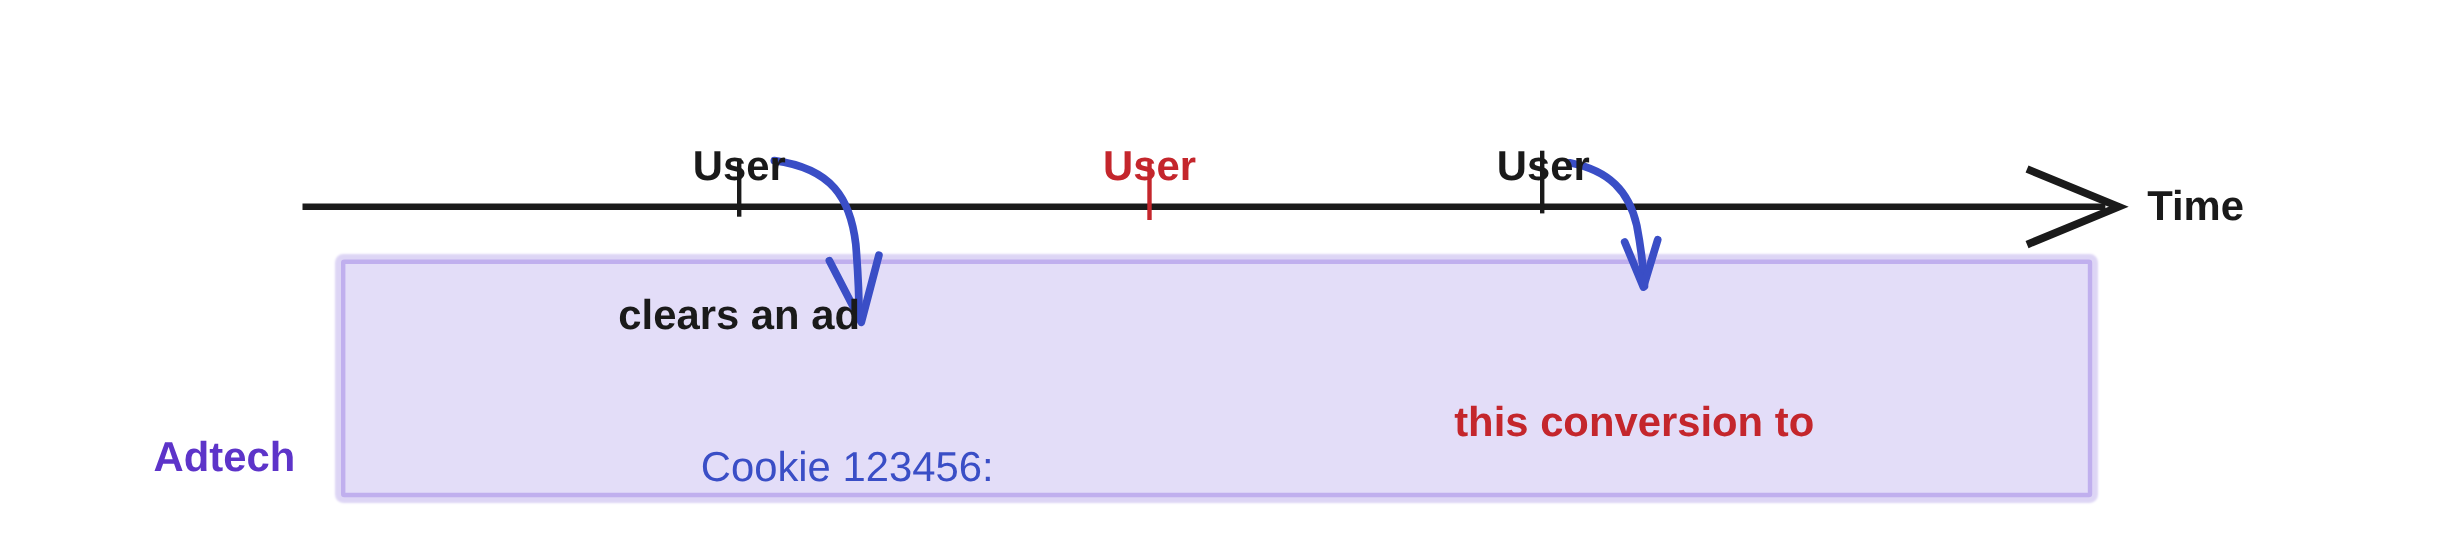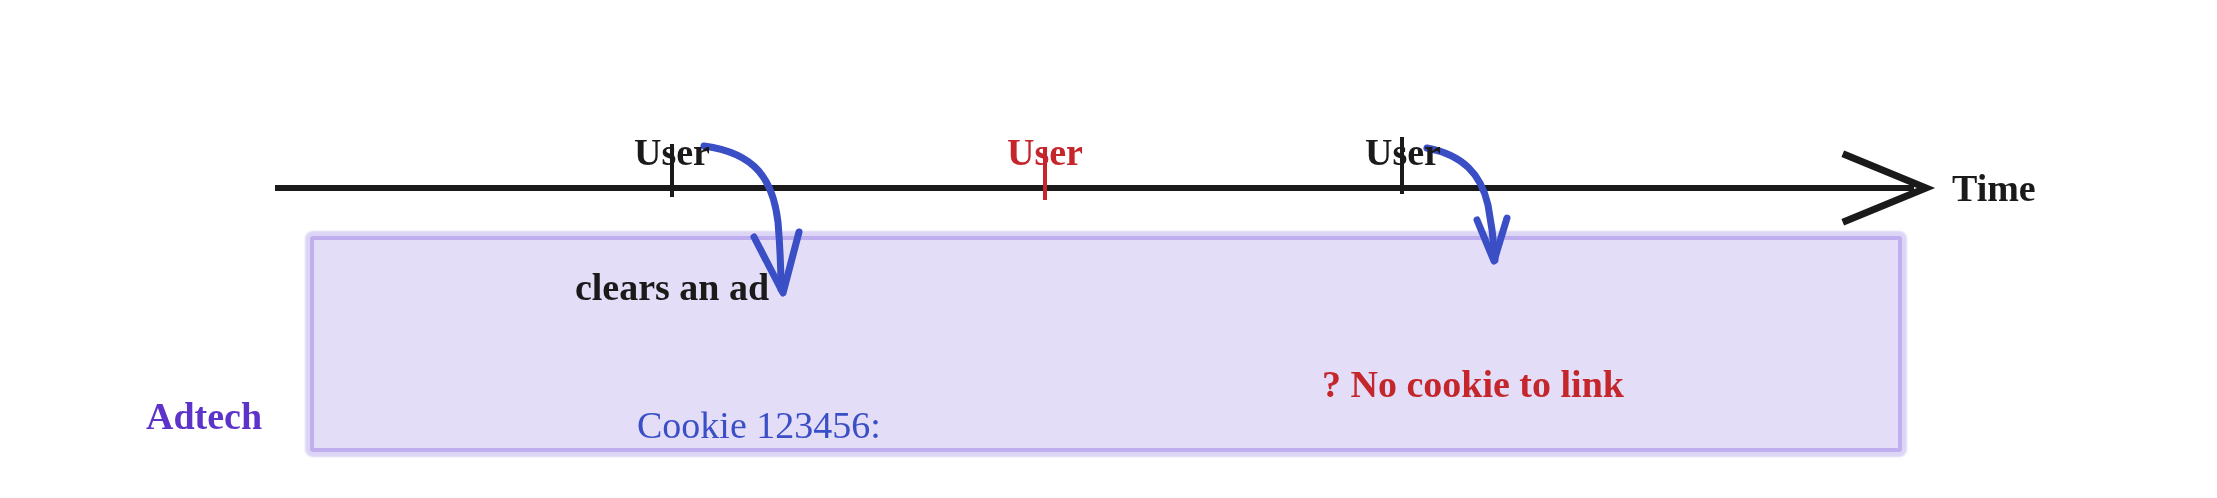--- a/index.html
+++ b/index.html
@@ -6,21 +6,21 @@
     margin: 0;
     padding: 0;
     background: #ffffff;
   }
   .canvas {
     position: relative;
     width: 2217px;
     height: 498px;
     background: #ffffff;
     overflow: hidden;
-    font-family: Liberation Serif, serif;
+    font-family: Liberation Sans, sans-serif;
   }
   .gfx {
     position: absolute;
     left: 0;
     top: 0;
     pointer-events: none;
   }
   .axis-stroke   { stroke: var(--ink, #1a1a1a); }
   .red-stroke    { stroke: var(--red, #c4262c); }
   .flow-stroke   { stroke: var(--blue, #3a4ec6); }
@@ -118,19 +118,18 @@
     <div>Adtech</div>
     
   </div>
 
   <div class="label blue-text cookie-note">
     <div>Cookie 123456:</div>
     
   </div>
 
   <div class="label red-text no-cookie-note">
-    <div>? No cookie to link</div>
     <div>this conversion to</div>
     
     
   </div>
 
 </div>
 
 </body></html>

